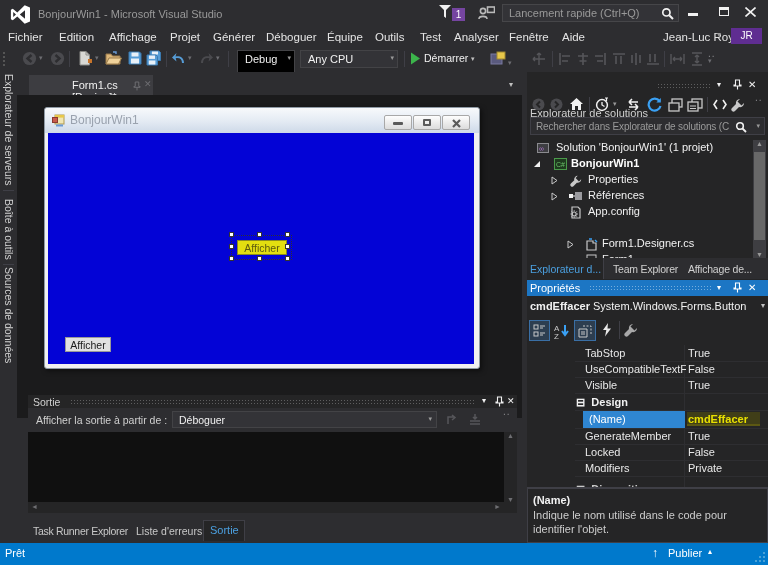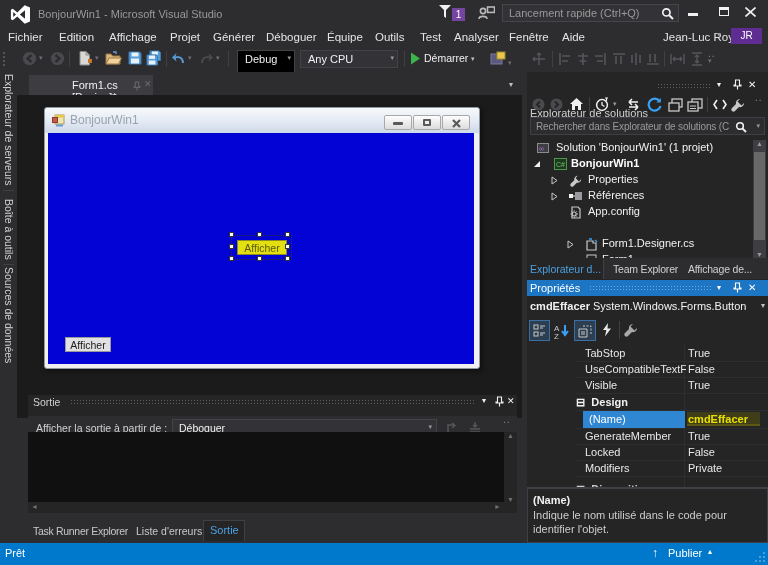--- a/index.html
+++ b/index.html
@@ -238,21 +238,21 @@
   <div class="abs" style="left:11px;top:323px;width:489px;height:118px;background:#252526;">
     <div class="abs" style="left:0;top:0;width:489px;height:13px;">
       <span class="abs" style="left:5px;top:1px;color:#d0d0d0;font-size:10.5px;">Sortie</span>
         <div class="abs" style="left:42px;top:4px;width:405px;height:6px;background-image:radial-gradient(circle, rgba(200,200,200,0.35) 0.6px, transparent 0.9px);background-size:3px 3px;"></div>
       <span class="abs" style="left:454px;top:1px;color:#f1f1f1;font-size:8px;">▾</span>
       <svg class="abs" style="left:467px;top:1px" width="9" height="11" viewBox="0 0 9 11">
           <path d="M2.5 1 L6.5 1 L6.5 6 L8 6 L8 7 L1 7 L1 6 L2.5 6 Z M4.5 7 L4.5 10.5" stroke="#f1f1f1" stroke-width="1.1" fill="none"></path>
         </svg>
       <span class="abs" style="left:479px;top:1px;color:#f1f1f1;font-size:9px;">✕</span>
     </div>
-    <div class="abs" style="left:0;top:13px;width:489px;height:24px;background:#2d2d30;margin-top:8px;">
+    <div class="abs" style="left:0;top:13px;width:489px;height:24px;background:#2d2d30;">
       <span class="abs" style="left:8px;top:6px;color:#d0d0d0;font-size:10.5px;">Afficher la sortie à partir de :&nbsp;</span>
       <div class="abs" style="left:144px;top:3px;width:265px;height:17px;background:#333337;border:1px solid #434346;">
         <span class="abs" style="left:6px;top:2px;color:#f1f1f1;font-size:10.5px;">Déboguer</span>
         <span class="abs" style="right:4px;top:3px;color:#999;font-size:7px;">▾</span>
       </div>
       <svg class="abs" style="left:418px;top:4px" width="14" height="14" viewBox="0 0 14 14">
           <path d="M2 12 L2 5 L8 5 M6 3 L9 5.5 L6 8" fill="none" stroke="#56565a" stroke-width="1.5"></path>
         </svg>
       <svg class="abs" style="left:440px;top:4px" width="14" height="14" viewBox="0 0 14 14">
           <path d="M2 12 L12 12 M2 9 L12 9 M7 2 L7 7 M5 5 L7 7 L9 5" fill="none" stroke="#56565a" stroke-width="1.5"></path>

